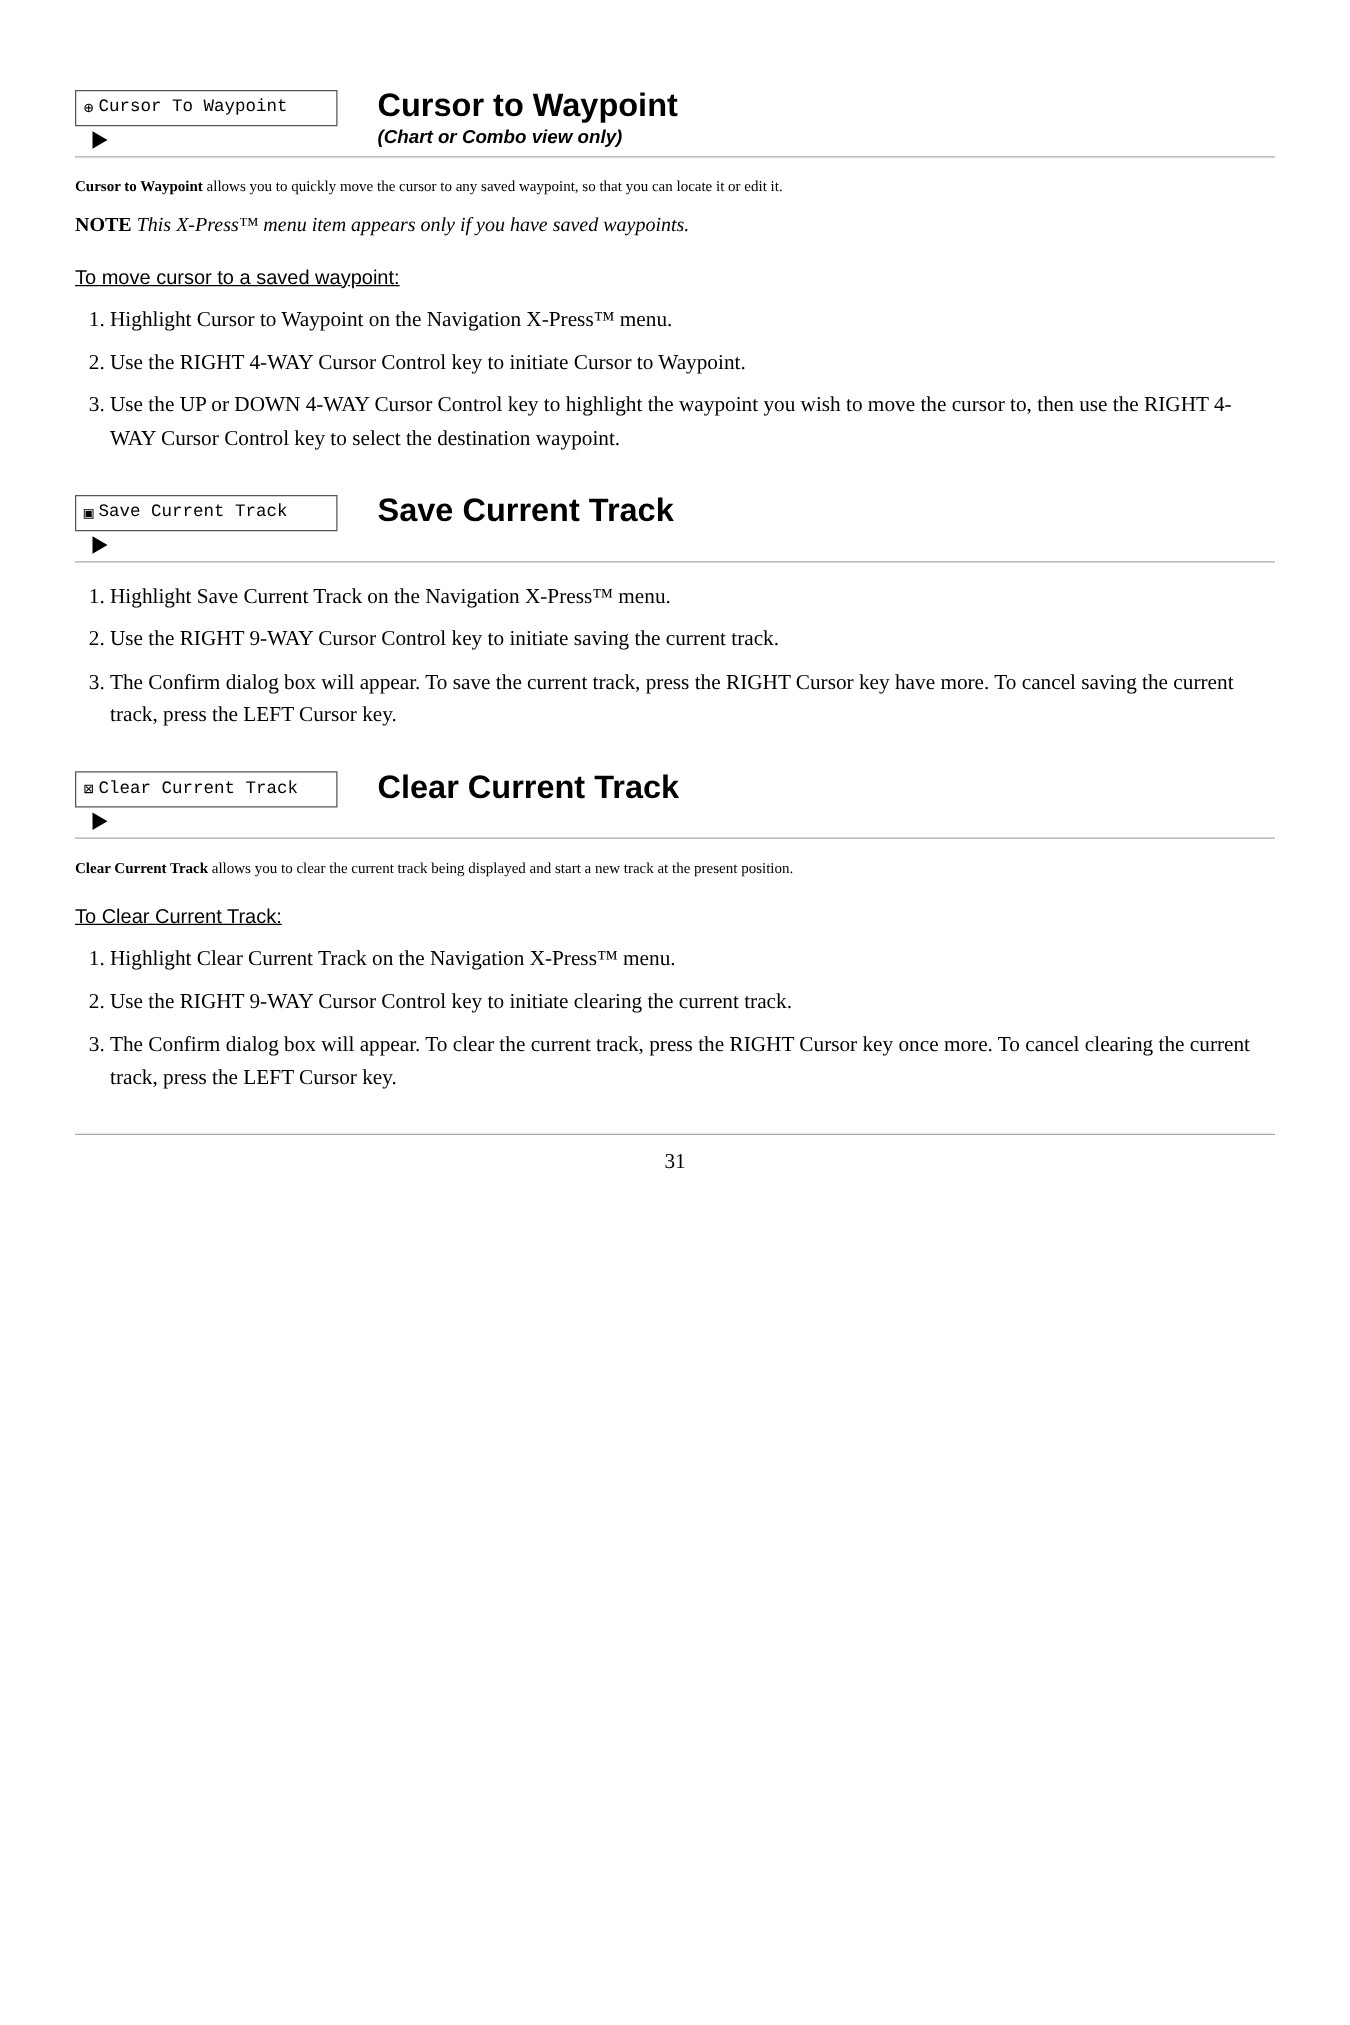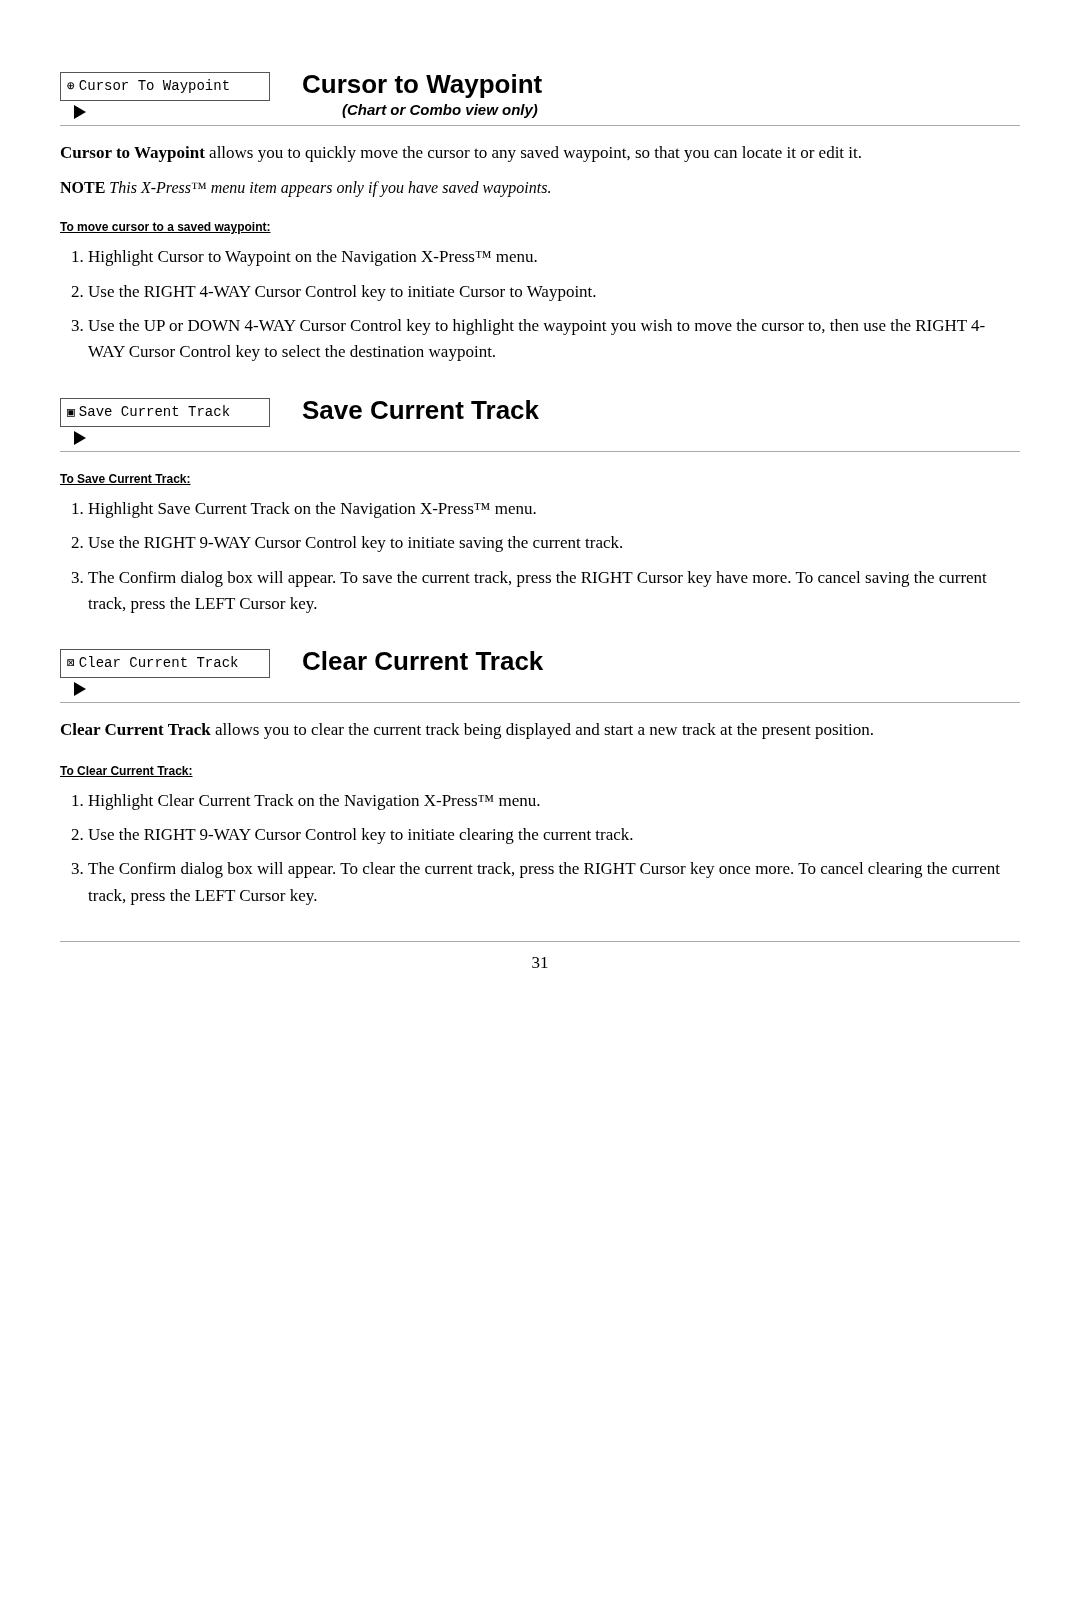--- a/index.html
+++ b/index.html
@@ -57,61 +57,60 @@
       line-height: 1.1;
       color: #000;
     }
 
     .section-subtitle {
       font-family: Arial, Helvetica, sans-serif;
       font-style: italic;
       font-weight: bold;
       font-size: 15px;
       color: #000;
-      margin-left: 40px;
     }
 
     .section-body {
       margin-top: 14px;
     }
 
     .note-line {
       font-style: italic;
       font-size: 16px;
       margin: 10px 0 16px 0;
     }
 
     .note-line strong {
       font-style: normal;
       font-weight: bold;
     }
 
     .subsection-heading {
       font-family: Arial, Helvetica, sans-serif;
-      font-weight: bold;
-      font-size: 12px;
+      font-weight: normal;
+      font-size: 16px;
       text-decoration: underline;
       margin-top: 18px;
       margin-bottom: 8px;
     }
 
     ol {
       margin-left: 28px;
       margin-top: 4px;
     }
 
     ol li {
       margin-bottom: 8px;
       font-size: 17px;
       line-height: 1.55;
     }
 
     .section-desc {
       margin-top: 8px;
-      font-size: 17px;
+      font-size: 12px;
       line-height: 1.55;
     }
 
     .arrow-row {
       display: flex;
       align-items: center;
       margin-bottom: 2px;
     }
 
     .arrow-triangle {
@@ -187,21 +186,20 @@
           </div>
           <div class="arrow-row">
             <span class="arrow-triangle"></span>
           </div>
         </div>
         <div class="section-title-block">
           <span class="section-title">Save Current Track</span>
         </div>
       </div>
       <div class="section-body">
-        <p class="subsection-heading">To Save Current Track:</p>
         <ol>
           <li>Highlight Save Current Track on the Navigation X-Press™ menu.</li>
           <li>Use the RIGHT 9-WAY Cursor Control key to initiate saving the current track.</li>
           <li>The Confirm dialog box will appear. To save the current track,  press the RIGHT Cursor key have more. To cancel saving the current track, press the LEFT Cursor key.</li>
         </ol>
       </div>
     </div>
     <div class="section">
       <div class="section-header">
         <div class="menu-left-block">

